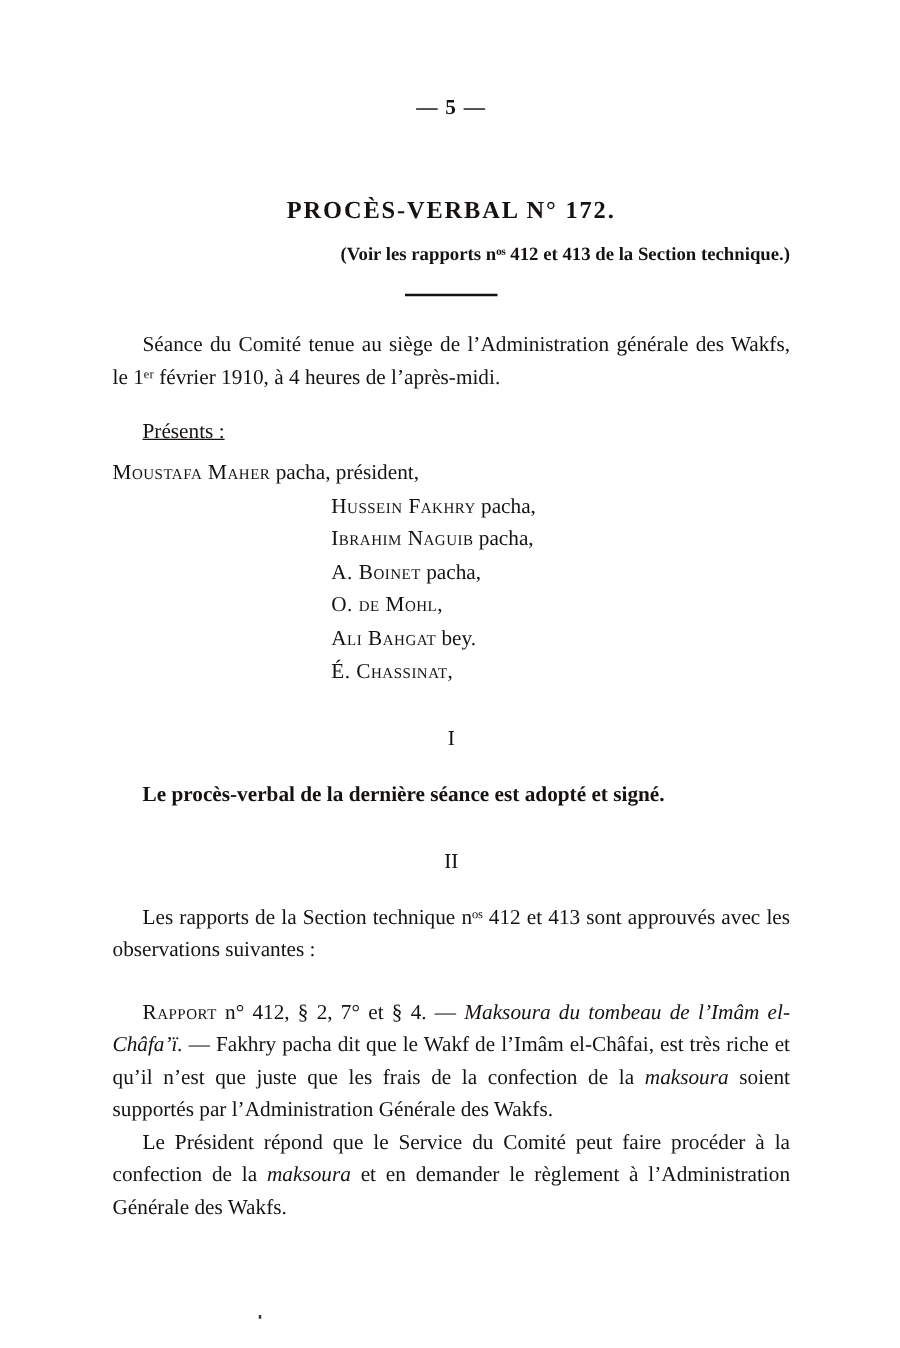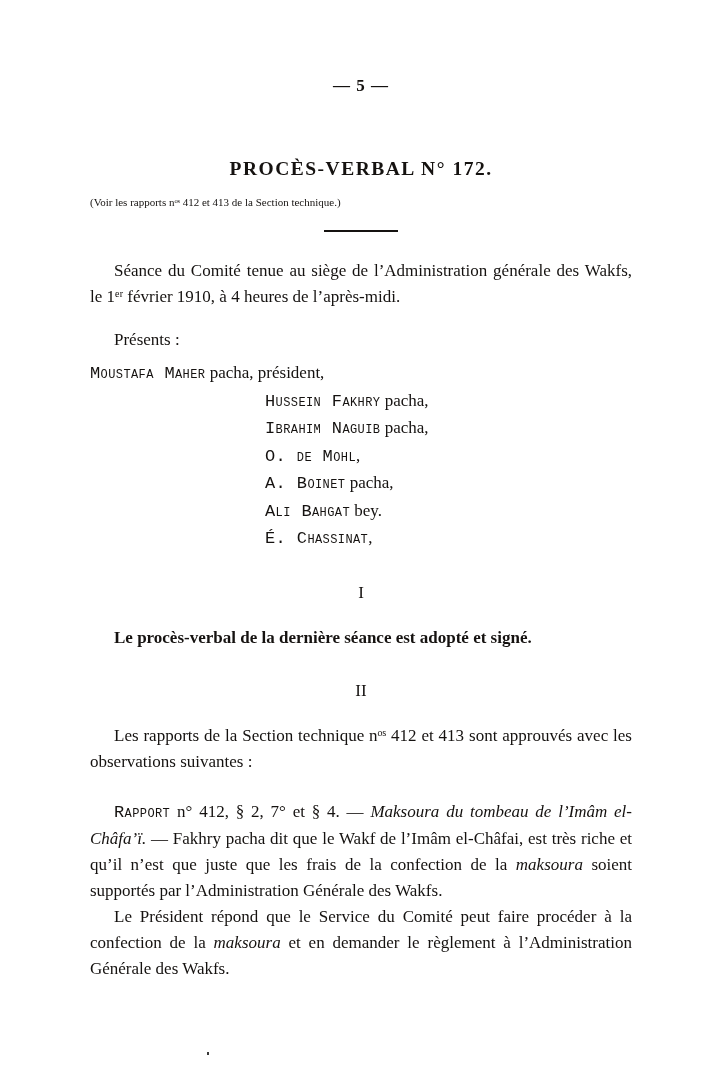--- a/index.html
+++ b/index.html
@@ -26,63 +26,63 @@
   }
   .doc-title {
     margin-top: 62px;
     text-align: center;
     font-size: 19.5px;
     font-weight: bold;
     letter-spacing: 1.5px;
   }
   .doc-subtitle {
     margin-top: 16px;
-    text-align: left;
-    font-size: 11px;
-    font-weight: normal;
+    text-align: right;
+    font-size: 15px;
+    font-weight: bold;
   }
   .divider {
     width: 74px;
     height: 2px;
     background: #151210;
     margin: 22px auto 0 auto;
   }
   .para {
     font-size: 17px;
     line-height: 26px;
     text-align: justify;
     text-indent: 24px;
     margin: 0;
   }
   .para-seance { margin-top: 26px; }
   .presents-label {
     margin-top: 20px;
     font-size: 17px;
     text-indent: 24px;
+    text-decoration: underline;
   }
   .attendees {
     margin-top: 10px;
     font-size: 17px;
     line-height: 26.5px;
   }
   .att-row {
     display: flex;
     white-space: pre;
   }
   .att-prefix {
     display: inline-block;
     width: 120px;
     padding-left: 55px;
     box-sizing: content-box;
     flex: 0 0 auto;
   }
   .smallcaps {
     font-variant: small-caps;
     letter-spacing: 0.4px;
-    font-family: Liberation Mono, monospace;
   }
   .section-heading {
     margin-top: 30px;
     text-align: center;
     font-size: 17px;
   }
   .section-body { margin-top: 22px; font-weight: bold; }
   .intro-para { margin-top: 22px; }
   .rapport-para { margin-top: 24px; }
   .followup-para { margin-top: 0; }
@@ -120,25 +120,25 @@
     <div class="att-row">
       <span class="att-prefix"></span>
       <span><span class="smallcaps">Hussein Fakhry</span><span> pacha,</span></span>
     </div>
     <div class="att-row">
       <span class="att-prefix"></span>
       <span><span class="smallcaps">Ibrahim Naguib</span><span> pacha,</span></span>
     </div>
     <div class="att-row">
       <span class="att-prefix"></span>
-      <span><span class="smallcaps">O. de Mohl</span><span>,</span></span>
+      <span><span class="smallcaps">A. Boinet</span><span> pacha,</span></span>
     </div>
     <div class="att-row">
       <span class="att-prefix"></span>
-      <span><span class="smallcaps">A. Boinet</span><span> pacha,</span></span>
+      <span><span class="smallcaps">O. de Mohl</span><span>,</span></span>
     </div>
     <div class="att-row">
       <span class="att-prefix"></span>
       <span><span class="smallcaps">Ali Bahgat</span><span> bey.</span></span>
     </div>
     <div class="att-row">
       <span class="att-prefix"></span>
       <span><span class="smallcaps">É. Chassinat</span><span>,</span></span>
     </div>
   </div>

